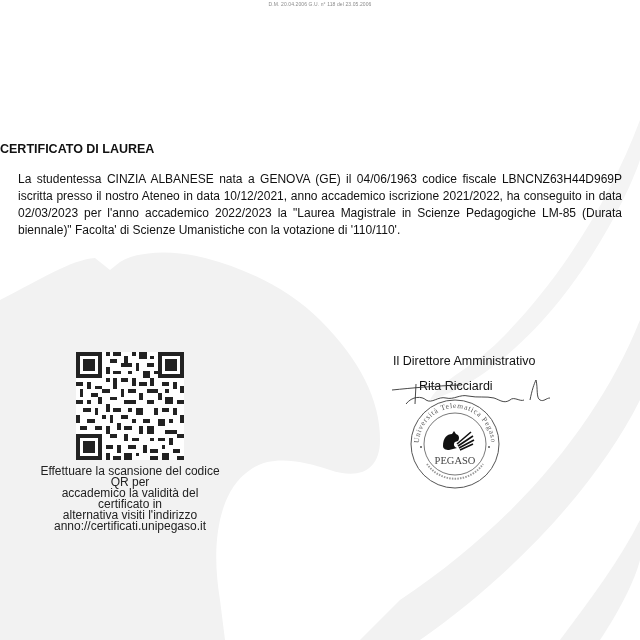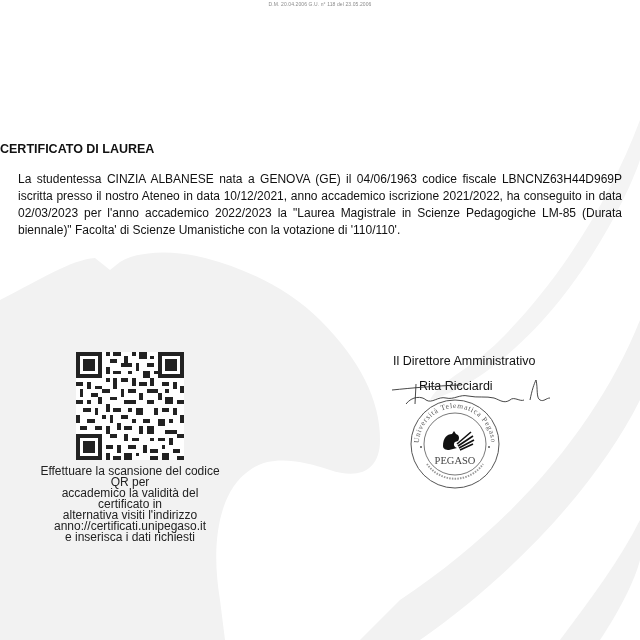--- a/index.html
+++ b/index.html
@@ -58,21 +58,20 @@
       <path d="M0 22h7v7h-7zM1 23v5h5v-5zM2 24h3v3h-3z" fill-rule="evenodd"></path>
 
       <path d="M8 0h1v1h-1zM10 0h2v1h-2zM13 1h1v2h-1zM15 0h1v1h-1zM17 0h2v2h-2zM20 1h1v1h-1zM9 2h2v1h-2zM12 3h3v1h-3zM16 3h1v2h-1zM19 3h2v1h-2zM8 4h1v2h-1zM10 5h2v1h-2zM14 5h1v1h-1zM18 5h2v2h-2zM21 5h1v1h-1zM8 7h1v1h-1zM10 7h1v3h-1zM12 7h2v1h-2zM15 7h1v2h-1zM17 8h2v1h-2zM20 7h1v2h-1zM0 8h2v1h-2zM3 8h1v2h-1zM5 9h2v1h-2zM23 8h2v1h-2zM26 8h1v2h-1zM28 9h1v2h-1zM1 10h1v2h-1zM4 11h2v1h-2zM7 10h2v1h-2zM12 10h1v2h-1zM14 10h2v1h-2zM17 11h1v2h-1zM19 10h3v1h-3zM24 10h1v1h-1zM22 11h1v2h-1zM0 13h2v1h-2zM3 13h1v1h-1zM6 12h1v2h-1zM9 12h2v1h-2zM13 13h3v1h-3zM19 13h2v1h-2zM24 12h2v2h-2zM27 13h2v1h-2zM2 15h2v1h-2zM5 15h1v2h-1zM8 14h1v2h-1zM10 15h2v1h-2zM14 15h1v1h-1zM16 15h2v2h-2zM21 15h1v2h-1zM23 15h2v1h-2zM26 15h1v2h-1zM0 17h1v2h-1zM3 18h2v1h-2zM7 17h1v1h-1zM9 17h1v2h-1zM12 17h2v1h-2zM15 18h1v1h-1zM18 18h2v1h-2zM22 18h2v2h-2zM25 18h1v1h-1zM28 17h1v2h-1zM1 20h2v1h-2zM5 20h2v1h-2zM8 20h1v2h-1zM11 19h1v2h-1zM13 20h2v1h-2zM17 20h1v2h-1zM19 20h2v2h-2zM24 21h3v1h-3zM9 22h2v1h-2zM13 22h1v2h-1zM15 23h2v1h-2zM20 23h1v1h-1zM22 23h2v1h-2zM25 23h1v2h-1zM27 22h2v1h-2zM8 25h2v1h-2zM11 25h1v2h-1zM14 25h2v1h-2zM18 25h1v2h-1zM20 26h2v1h-2zM23 25h1v1h-1zM26 26h2v1h-2zM8 27h1v2h-1zM10 28h2v1h-2zM13 27h2v2h-2zM16 27h1v1h-1zM20 28h2v1h-2zM23 27h2v2h-2zM27 28h2v1h-2z"></path>
     </g>
   </svg>
   <div class="qr-caption">
     <div>Effettuare la scansione del codice QR per</div>
     <div>accademico la validità del certificato in</div>
     <div>alternativa visiti l'indirizzo</div>
     <div>anno://certificati.unipegaso.it</div>
-    <div>e inserisca i dati richiesti</div>
   </div>
 </div>
 
 <div class="sign-block">
   <div class="sign-title">Il Direttore Amministrativo</div>
 
   <svg class="seal" viewBox="0 0 100 100">
     <circle cx="50" cy="50" r="44" fill="none" stroke="#555" stroke-width="1"></circle>
     <circle cx="50" cy="50" r="31" fill="none" stroke="#555" stroke-width="0.8"></circle>
     <defs>

